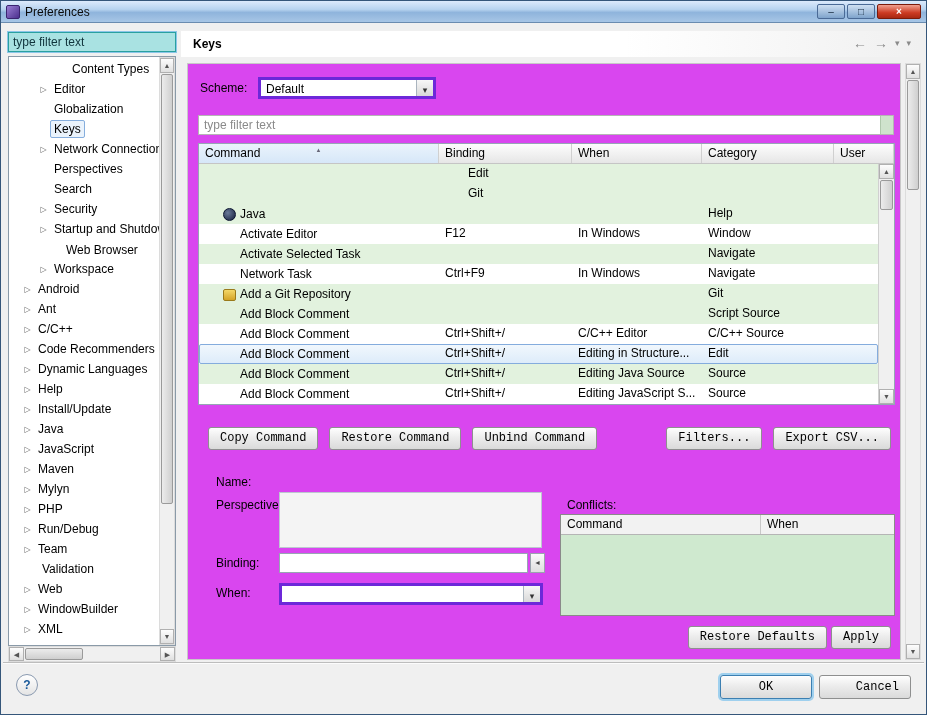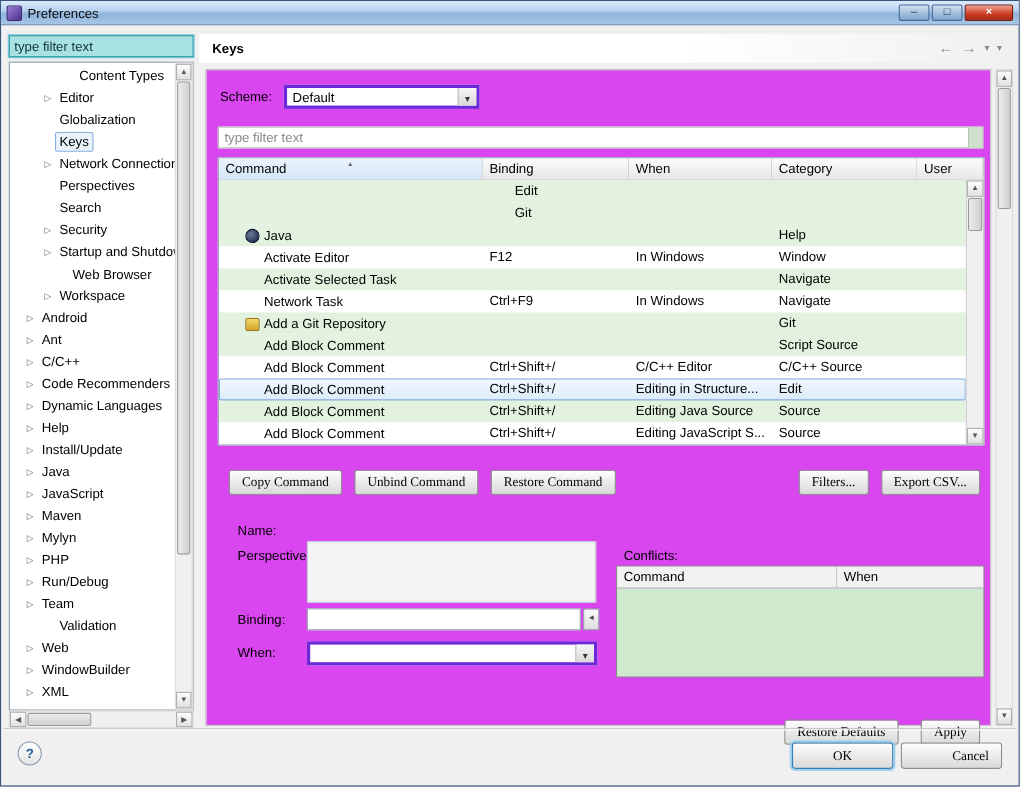--- a/index.html
+++ b/index.html
@@ -99,25 +99,25 @@
   .row-icon { display:inline-block; flex:0 0 16px; width:16px; height:14px; position:relative; margin-right:3px; }
   .row-icon.ic-abort-rebase::before { content:""; position:absolute; left:2px; top:2px; width:10px; height:10px;
     background:linear-gradient(#e05a4a,#aa2212); border:1px solid #7a1a10; }
   .row-icon.ic-about::before { content:""; position:absolute; left:2px; top:1px; width:11px; height:11px;
     border-radius:50%; background:radial-gradient(circle at 35% 35%,#6a7a9a,#141e3c); border:1px solid #0a1430; }
   .row-icon.ic-git-repository::before { content:""; position:absolute; left:2px; top:2px; width:11px; height:10px;
     background:linear-gradient(#f4d868,#d4a428); border:1px solid #9a7a1a; border-radius:2px; }
 
   
   .btn { height:23px; line-height:21px; padding:0 11px; background:linear-gradient(#fefefe,#ececec 45%,#dadada);
-    border:1px solid #8e8f8f; border-radius:3px; font-family:Liberation Serif, serif; font-size:12px;
+    border:1px solid #8e8f8f; border-radius:3px; font-family:Liberation Mono, monospace; font-size:12px;
     color:#000; cursor:default; }
   .row-btns-left { position:absolute; left:20px; top:363px; display:flex; gap:11px; }
   .row-btns-right { position:absolute; right:9px; top:363px; display:flex; gap:11px; }
-  .bottom-btns { position:absolute; right:9px; top:590px; display:flex; gap:20px; }
+  .bottom-btns { position:absolute; right:9px; top:562px; display:flex; gap:4px; }
 
   
   .flabel { position:absolute; }
   .name-label { left:28px; top:411px; }
   .desc-label { left:28px; top:434px; }
   .desc-area { position:absolute; left:91px; top:428px; width:263px; height:56px;
     background:#f4f4f4; border:1px solid #bcc7d0; }
   .conflicts-label { left:379px; top:434px; }
   .conflicts-table { position:absolute; left:372px; top:450px; width:335px; height:102px;
     border:1px solid #8a8a8a; display:flex; flex-direction:column; }
@@ -255,21 +255,21 @@
           <span class="tree-label">PHP</span>
         </div>
         <div class="tree-item" style="padding-left: 12px;">
           <span class="tree-arrow">▷</span>
           <span class="tree-label">Run/Debug</span>
         </div>
         <div class="tree-item" style="padding-left: 12px;">
           <span class="tree-arrow">▷</span>
           <span class="tree-label">Team</span>
         </div>
-        <div class="tree-item" style="padding-left: 28px; text-align: center;">
+        <div class="tree-item" style="padding-left: 16px; text-align: center;">
           <span class="tree-arrow"></span>
           <span class="tree-label">Validation</span>
         </div>
         <div class="tree-item" style="padding-left: 12px;">
           <span class="tree-arrow">▷</span>
           <span class="tree-label">Web</span>
         </div>
         <div class="tree-item" style="padding-left: 12px;">
           <span class="tree-arrow">▷</span>
           <span class="tree-label">WindowBuilder</span>
@@ -441,22 +441,22 @@
         </div>
       <div class="sb v table-vscroll">
         <span class="sbtn">▲</span>
         <span class="sthumb table-thumb"></span>
         <span class="sbtn">▼</span>
       </div>
     </div>
 
     <div class="row-btns-left">
       <button class="btn">Copy Command</button>
+      <button class="btn">Restore Command</button>
       <button class="btn">Unbind Command</button>
-      <button class="btn">Restore Command</button>
     </div>
     <div class="row-btns-right">
       <button class="btn">Filters...</button>
       <button class="btn">Export CSV...</button>
     </div>
 
     <span class="flabel name-label">Name:</span>
     <span class="flabel desc-label">Perspectives:</span>
     <div class="desc-area"></div>
 

